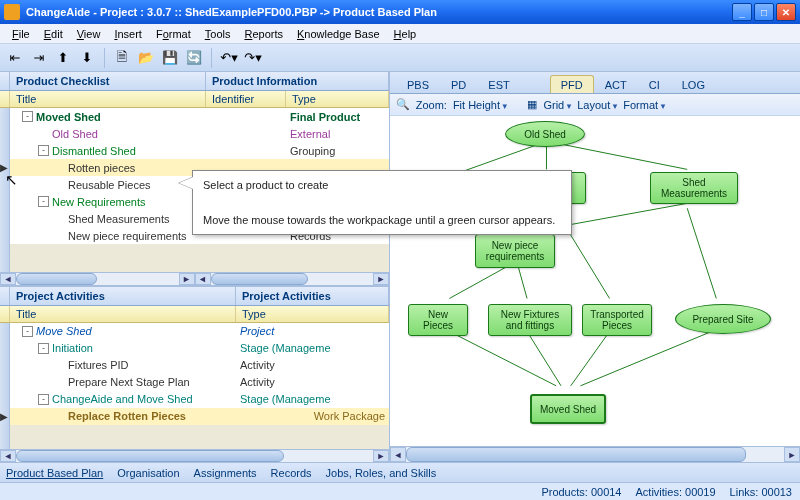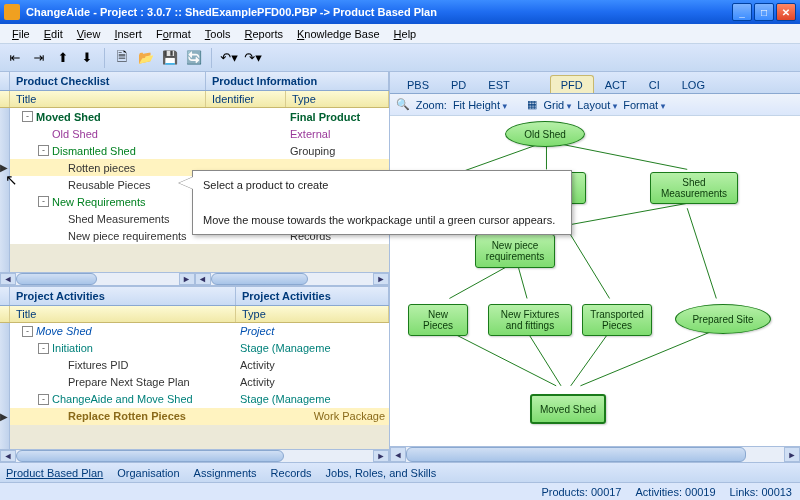--- a/index.html
+++ b/index.html
@@ -366,16 +366,16 @@
 
 <div class="bottomtabs" id="bottomtabs">
     <span style="text-decoration: underline;">Product Based Plan</span>
     <span>Organisation</span>
     <span>Assignments</span>
     <span>Records</span>
     <span>Jobs, Roles, and Skills</span>
   </div>
 
 <div class="status">
-  <span>Products: 00017</span>
+  <span>Products: 00014</span>
   <span>Activities: 00019</span>
   <span>Links: 00013</span>
 </div>
 
 </body></html>

